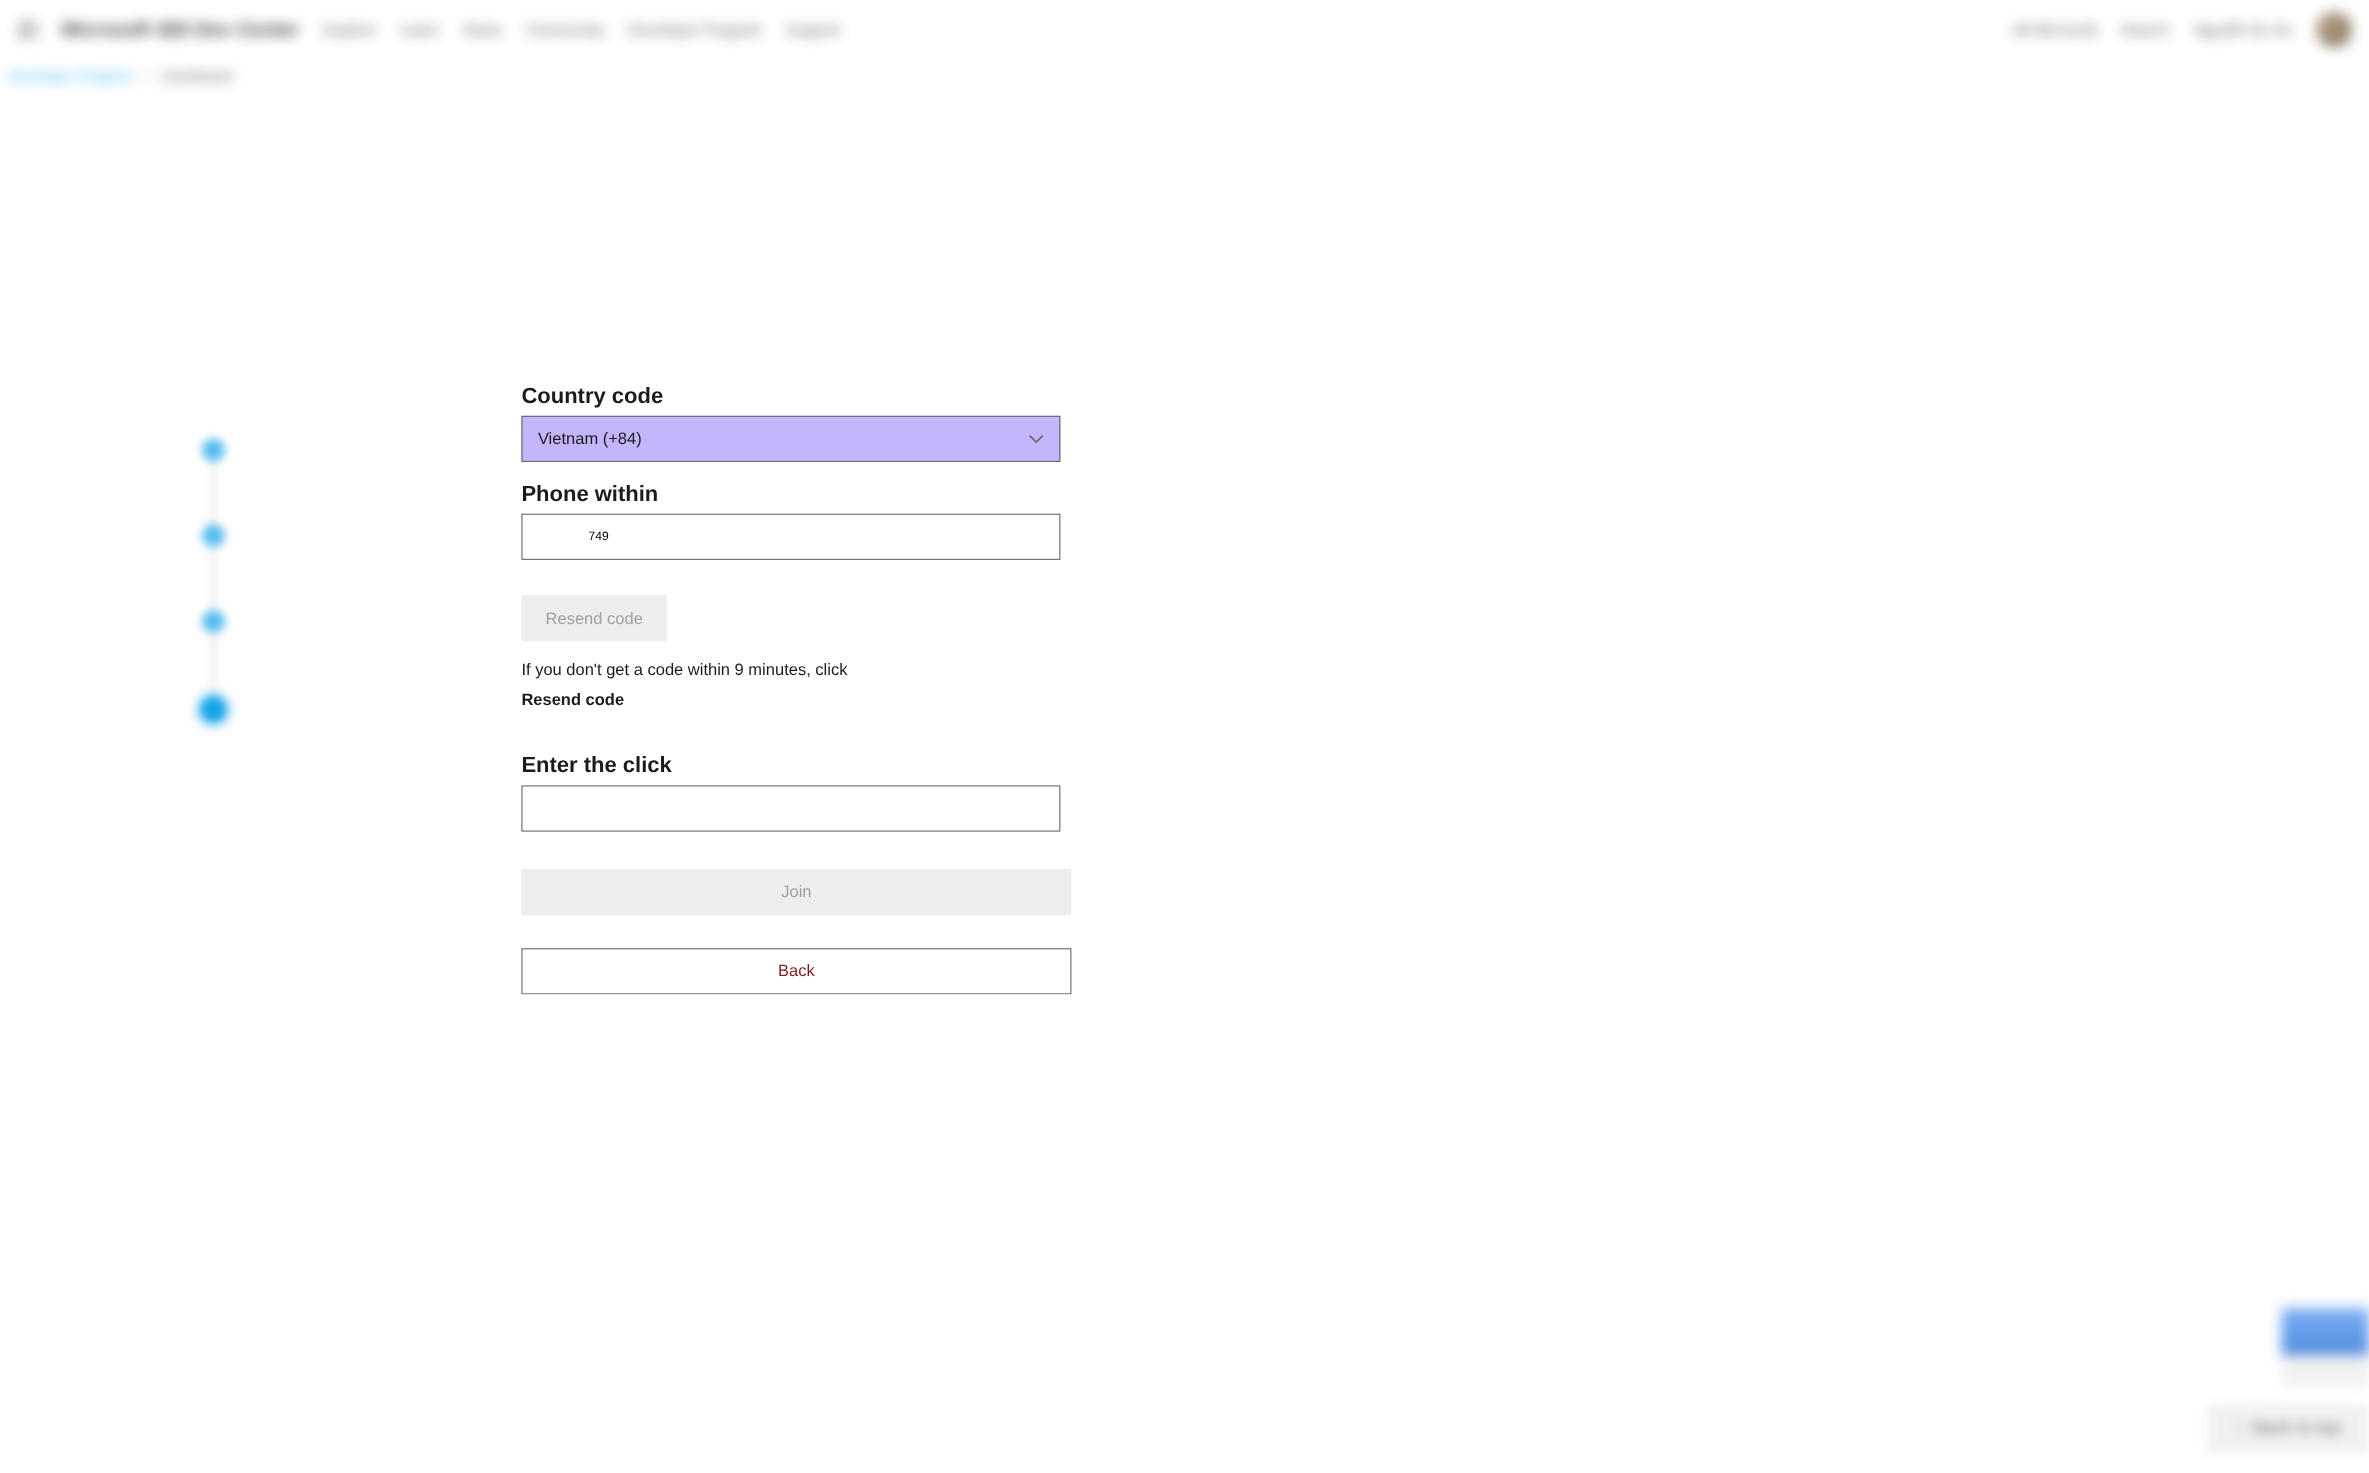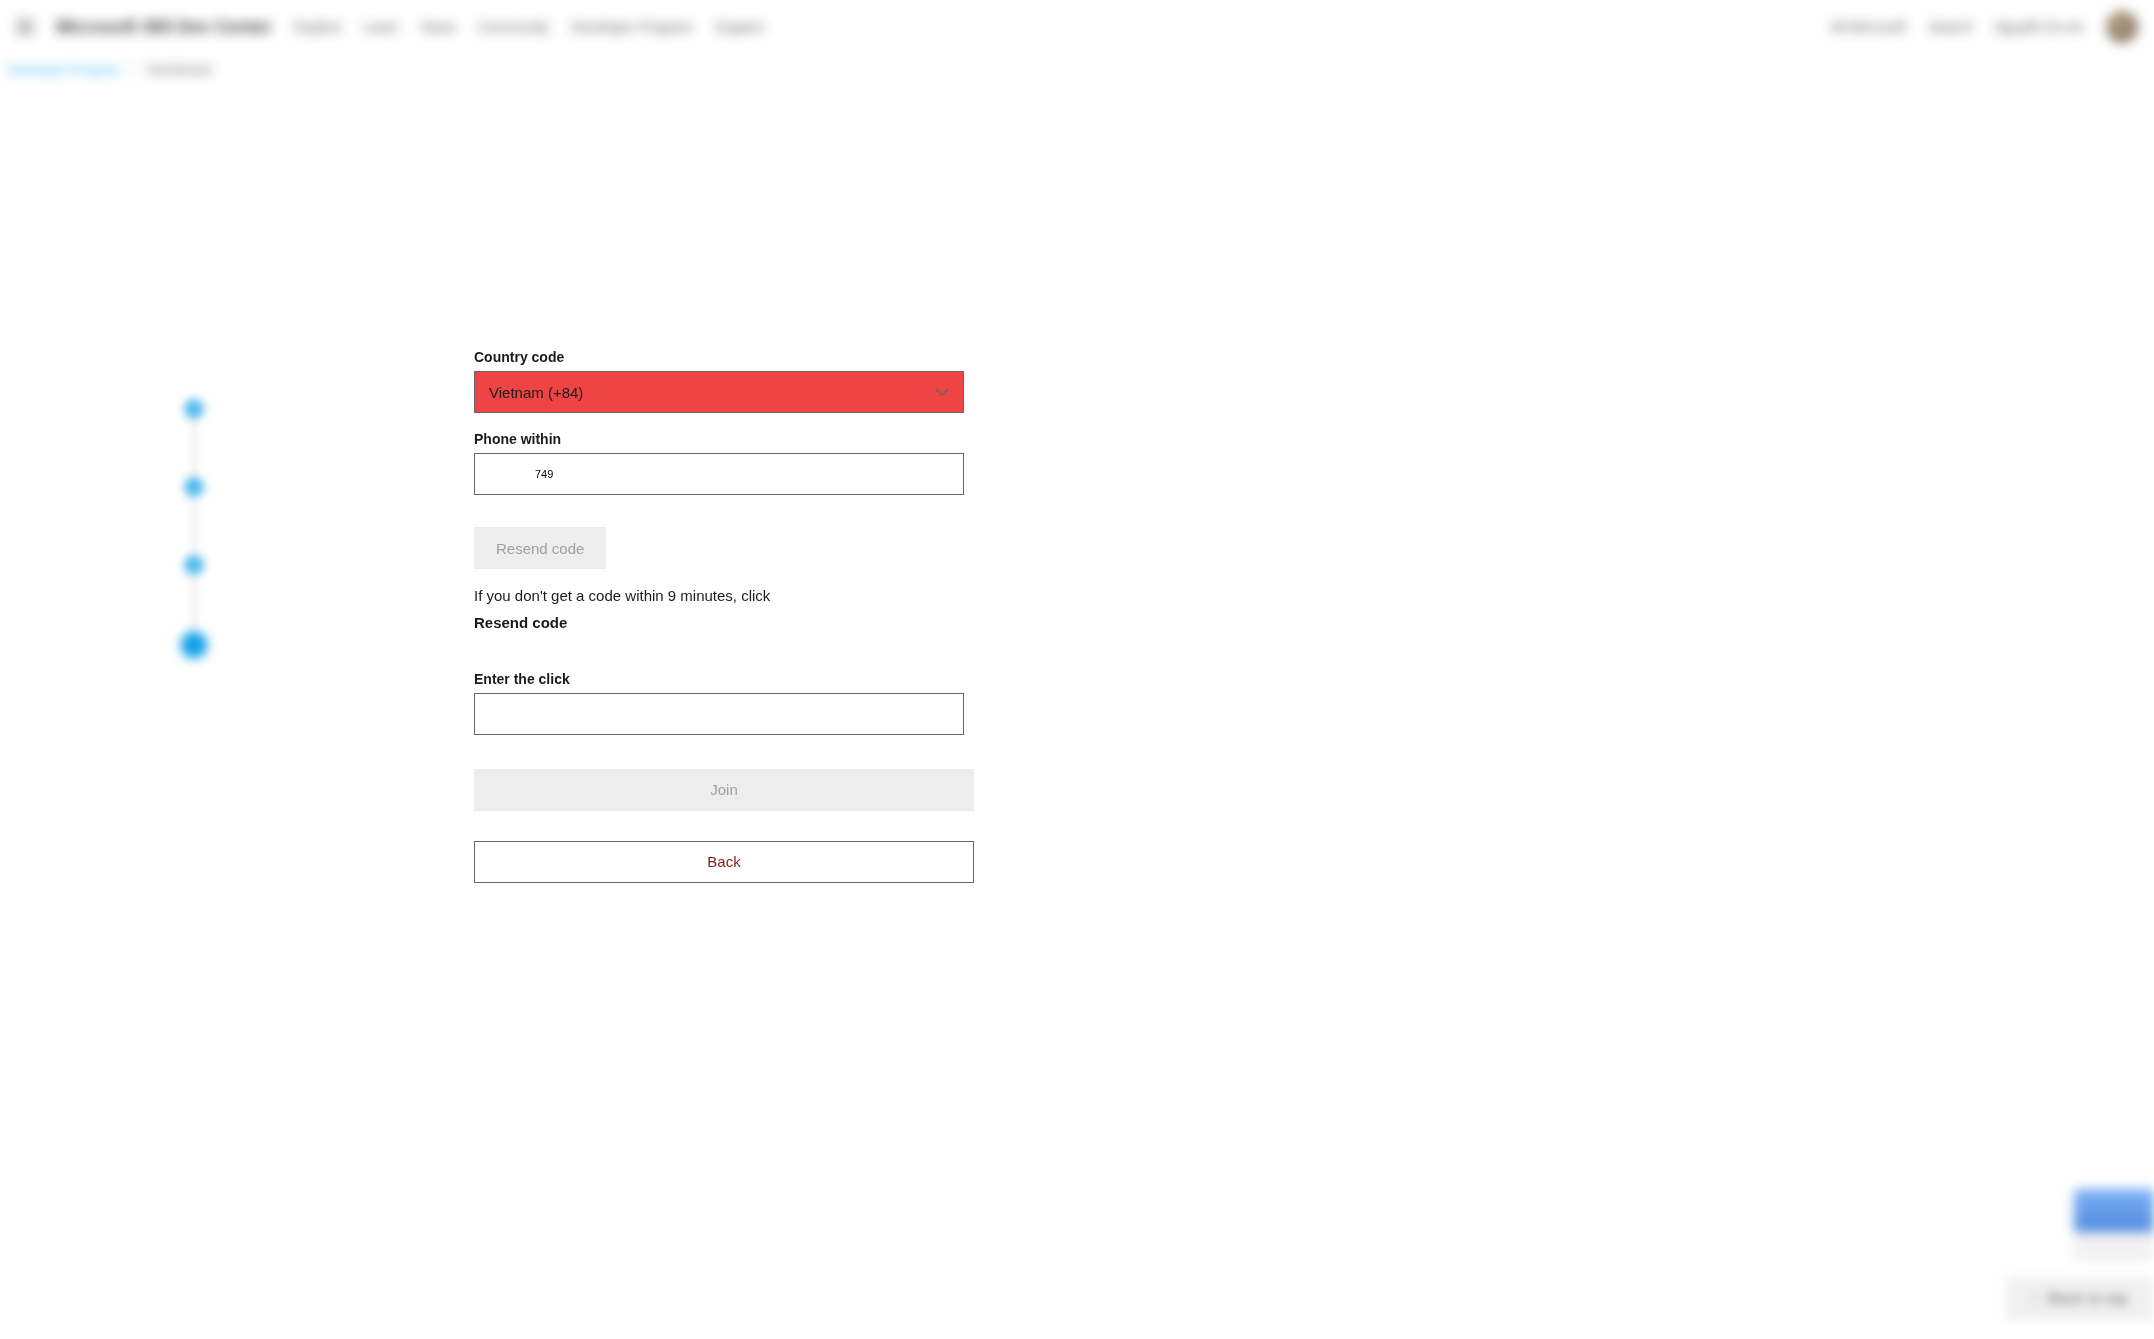--- a/index.html
+++ b/index.html
@@ -120,34 +120,34 @@
       height: 58px;
       background: #d0d0d0;
     }
 
     .form-area {
       width: 500px;
       margin-left: 110px;
     }
     .field-label {
       font-weight: 600;
-      font-size: 14px;
+      font-size: 20px;
       margin-bottom: 6px;
       color: #1b1b1b;
     }
     .select-wrap {
       position: relative;
       width: 490px;
       height: 42px;
       border: 1px solid #666;
       display: flex;
       align-items: center;
       padding: 0 14px;
       margin-bottom: 18px;
-      background: #ef4444;
+      background: #c4b5fd;
     }
     .select-wrap .value {
       font-size: 15px;
       color: #1b1b1b;
     }
     .chevron {
       position: absolute;
       right: 14px;
       top: 50%;
       transform: translateY(-50%);

